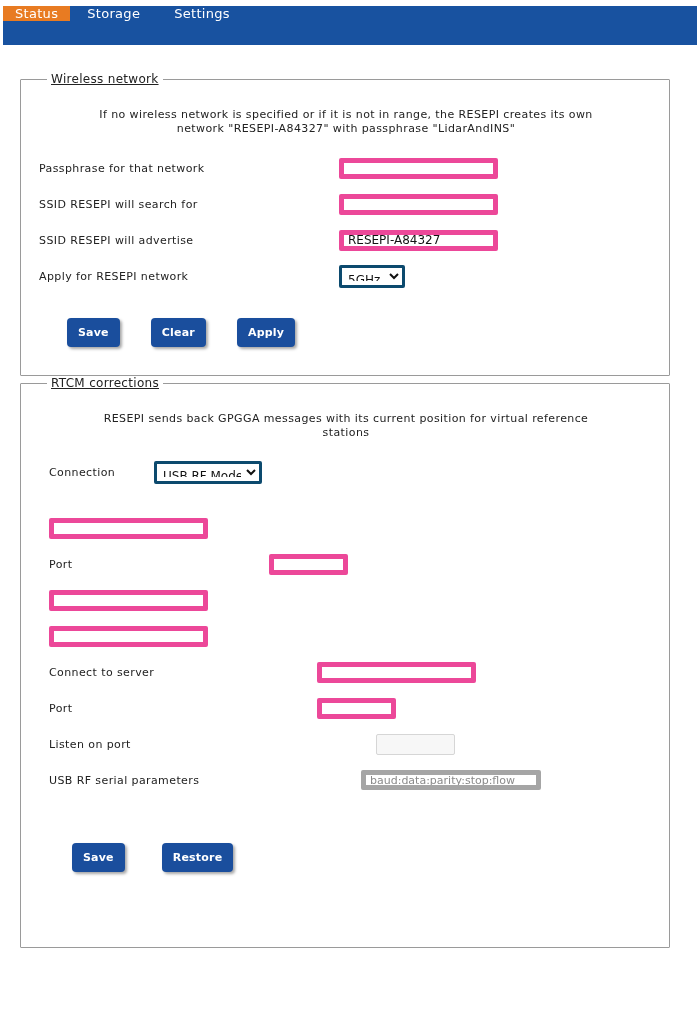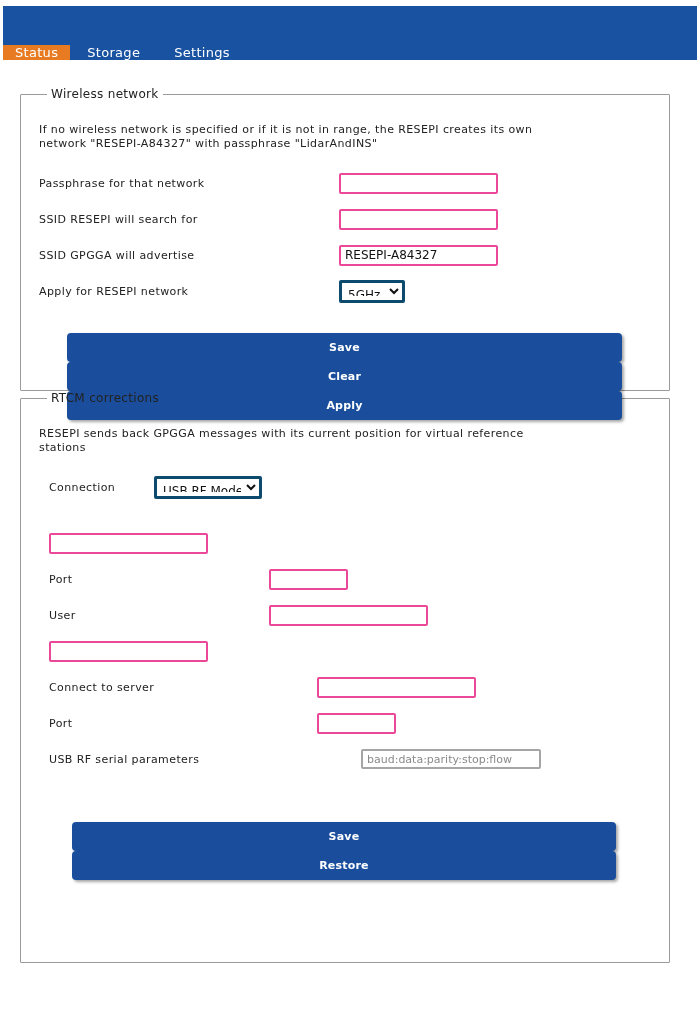--- a/index.html
+++ b/index.html
@@ -3,80 +3,80 @@
 <meta charset="utf-8">
 <style>
   html,body{margin:0;padding:0;}
   body{
     width:697px;height:1024px;background:#ffffff;
     font-family:"DejaVu Sans","Liberation Sans",sans-serif;
     color:#1f1f1f;overflow:hidden;
   }
   
   .tabbar{
-    display:flex;align-items:flex-end;
-    background:#1852A0;height:54px;
+    display:flex;align-items:flex-start;
+    background:#1852A0;height:39px;
     margin:6px 0 0 3px;width:694px;
   }
   .tab{
     display:flex;align-items:center;
     color:#ffffff;font-size:13px;letter-spacing:.3px;
     padding:0 17px;cursor:pointer;
   }
   .tab.active{background:#E87B22;padding:0 12px;}
   
   fieldset.panel{
     box-sizing:border-box;width:650px;margin:0 0 0 20px;
     border:1px solid #9a9a9a;border-radius:1px;
     padding:2px 16px 0 18px;
   }
   fieldset.panel legend{
     font-size:12px;letter-spacing:.3px;color:#222;
-    padding:0 4px;margin-left:8px;
+    padding:0 4px;margin-left:8px;text-decoration:underline;
   }
   #wireless-panel{margin-top:27px;height:304px;}
   #rtcm-panel{height:572px;}
   .intro{
     font-size:11px;line-height:14px;letter-spacing:.4px;
-    white-space:pre-line;margin:20px 0 0 0;color:#222;
+    white-space:pre-line;margin:20px 0 0 0;color:#222;text-align:center;
   }
   .row{display:flex;align-items:center;height:36px;}
   .rows{margin-top:14px;}
   .row label{
     font-size:11px;letter-spacing:.4px;color:#222;
     flex:0 0 auto;
   }
   .lw300{width:300px;}
   .lw105{width:105px;}
   .lw220{width:220px;}
   .lw268{width:268px;}
   .lw327{width:327px;}
   .lw312{width:312px;}
   .indent{margin-left:10px;}
   input[type="text"]{
     box-sizing:border-box;width:159px;height:21px;
-    border:2px solid #ec4899;border-radius:2px;
+    border:5px solid #ec4899;border-radius:2px;
     font-family:inherit;font-size:12px;padding:1px 4px;color:#111;
   }
   input.short{width:79px;}
   input.usb{width:180px;height:20px;border-color:#a5a5a5;}
   input:disabled{
     background:#f7f7f7;border:1px solid #d6d6d6;
   }
   input::placeholder{color:#8a8a8a;font-size:11px;}
   select{
     box-sizing:border-box;height:23px;
     border:3px solid #0c4a6e;border-radius:2px;
     font-family:inherit;font-size:12px;background:#fff;color:#111;
     padding:4px 2px;
   }
   select.band{width:66px;}
   select.conn{width:108px;}
   
-  .btnrow{display:flex;flex-direction:column;}
+  .btnrow{display:flex;}
   .btn{
     background:#1A4E9D;color:#fff;border:none;border-radius:4px;
     font-family:inherit;font-size:11px;font-weight:bold;letter-spacing:.2px;
     padding:8px 11px;cursor:pointer;
     box-shadow:2px 2px 3px rgba(0,0,0,.35);
   }
   #wireless-btns{margin:24px 0 0 28px;}
   #wireless-btns .btn{margin-right:31px;}
   #rtcm-btns{margin:45px 0 0 33px;}
   #rtcm-btns .btn{margin-right:37px;}
@@ -99,21 +99,21 @@
   <div class="rows">
     <div class="row">
       <label class="lw300">Passphrase for that network</label>
       <input type="text" value="" style="">
     </div>
     <div class="row">
       <label class="lw300">SSID RESEPI will search for</label>
       <input type="text" value="" style="">
     </div>
     <div class="row">
-      <label class="lw300">SSID GPGGA will advertise</label>
+      <label class="lw300">SSID RESEPI will advertise</label>
       <input type="text" value="RESEPI-A84327" style="">
     </div>
     <div class="row">
       <label class="lw300">Apply for RESEPI network</label>
       <select class="band">
         <option>5GHz</option>
       </select>
     </div>
   </div>
 
@@ -141,35 +141,38 @@
 
   <div class="rows" style="margin-top:20px;">
     <div class="row indent">
       <input type="text" value="" style="">
     </div>
     <div class="row indent">
       <label class="lw220">Port</label>
       <input type="text" class="short" value="" style="">
     </div>
     <div class="row indent">
-      <label class="lw220">User</label>
       <input type="text" value="" style="">
     </div>
     <div class="row indent">
       <input type="text" value="" style="">
     </div>
     <div class="row indent">
       <label class="lw268">Connect to server</label>
       <input type="text" value="" style="">
     </div>
     <div class="row indent">
       <label class="lw268">Port</label>
       <input type="text" class="short" value="" style="">
     </div>
     <div class="row indent">
+      <label class="lw327">Listen on port</label>
+      <input type="text" class="short" disabled="" value="" style="">
+    </div>
+    <div class="row indent">
       <label class="lw312">USB RF serial parameters</label>
       <input type="text" class="usb" placeholder="baud:data:parity:stop:flow" style="">
     </div>
   </div>
 
   <div class="btnrow" id="rtcm-btns">
     <button class="btn">Save</button>
     <button class="btn">Restore</button>
   </div>
 </fieldset>

